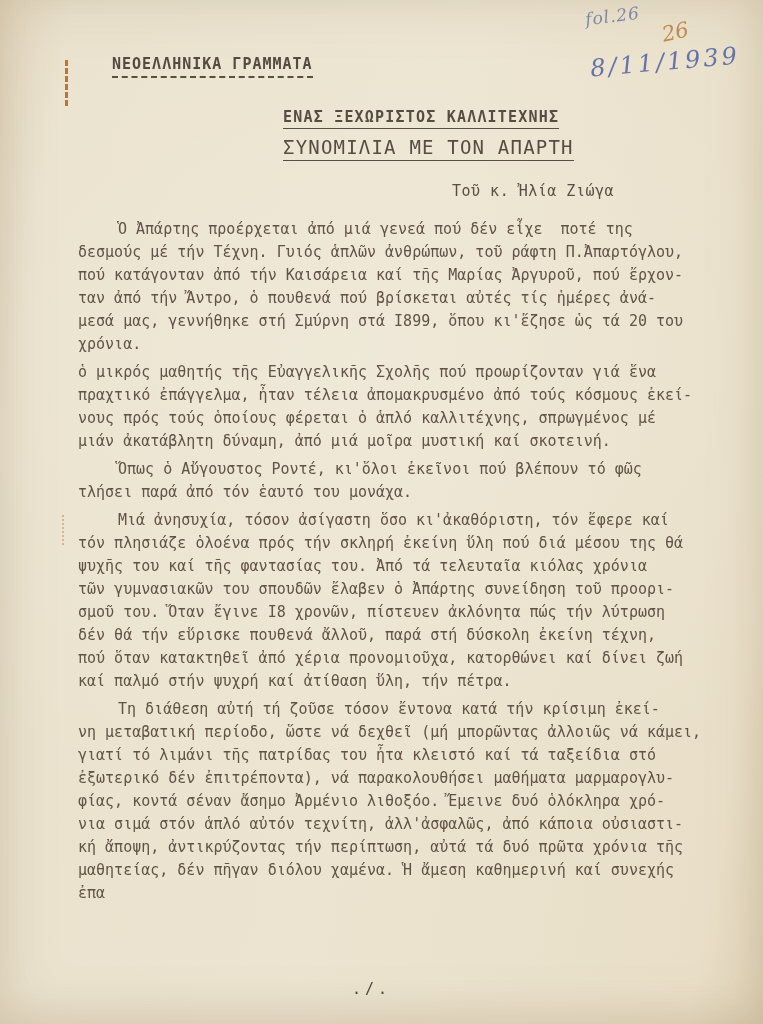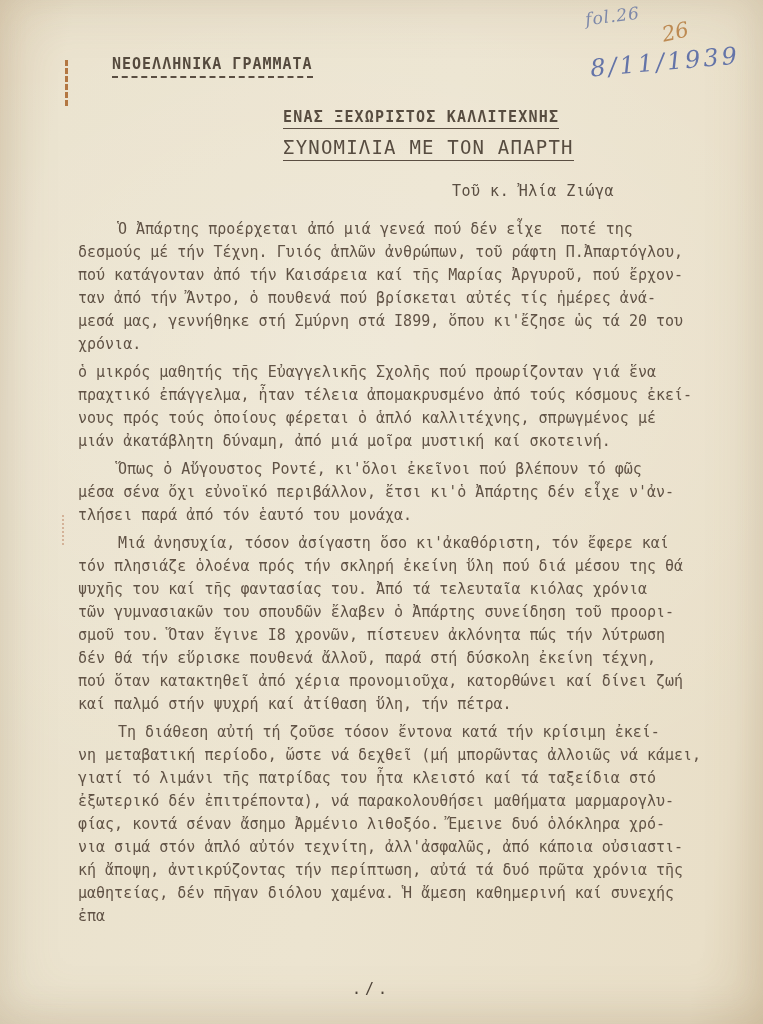--- a/index.html
+++ b/index.html
@@ -140,21 +140,20 @@
         <div class="line">χρόνια.</div>
       </div>
       <div class="para">
         <div class="line">ὁ μικρός μαθητής τῆς Εὐαγγελικῆς Σχολῆς πού προωρίζονταν γιά ἕνα</div>
         <div class="line">πραχτικό ἐπάγγελμα, ἦταν τέλεια ἀπομακρυσμένο ἀπό τούς κόσμους ἐκεί-</div>
         <div class="line">νους πρός τούς ὁποίους φέρεται ὁ ἁπλό καλλιτέχνης, σπρωγμένος μέ</div>
         <div class="line">μιάν ἀκατάβλητη δύναμη, ἀπό μιά μοῖρα μυστική καί σκοτεινή.</div>
       </div>
       <div class="para">
         <div class="line indent">Ὅπως ὁ Αὔγουστος Ροντέ, κι'ὅλοι ἐκεῖνοι πού βλέπουν τό φῶς</div>
-        <div class="line">μέσα σένα ὄχι εὐνοϊκό περιβάλλον, ἔτσι κι'ὁ Ἀπάρτης δέν εἶχε ν'ἀν-</div>
         <div class="line">τλήσει παρά ἀπό τόν ἑαυτό του μονάχα.</div>
       </div>
       <div class="para">
         <div class="line indent">Μιά ἀνησυχία, τόσον ἀσίγαστη ὅσο κι'ἀκαθόριστη, τόν ἔφερε καί</div>
         <div class="line">τόν πλησιάζε ὁλοένα πρός τήν σκληρή ἐκείνη ὕλη πού διά μέσου της θά</div>
         <div class="line">ψυχῆς του καί τῆς φαντασίας του. Ἀπό τά τελευταῖα κιόλας χρόνια</div>
         <div class="line">τῶν γυμνασιακῶν του σπουδῶν ἔλαβεν ὁ Ἀπάρτης συνείδηση τοῦ προορι-</div>
         <div class="line">σμοῦ του. Ὅταν ἔγινε I8 χρονῶν, πίστευεν ἀκλόνητα πώς τήν λύτρωση</div>
         <div class="line">δέν θά τήν εὕρισκε πουθενά ἄλλοῦ, παρά στή δύσκολη ἐκείνη τέχνη,</div>
         <div class="line">πού ὅταν κατακτηθεῖ ἀπό χέρια προνομιοῦχα, κατορθώνει καί δίνει ζωή</div>

